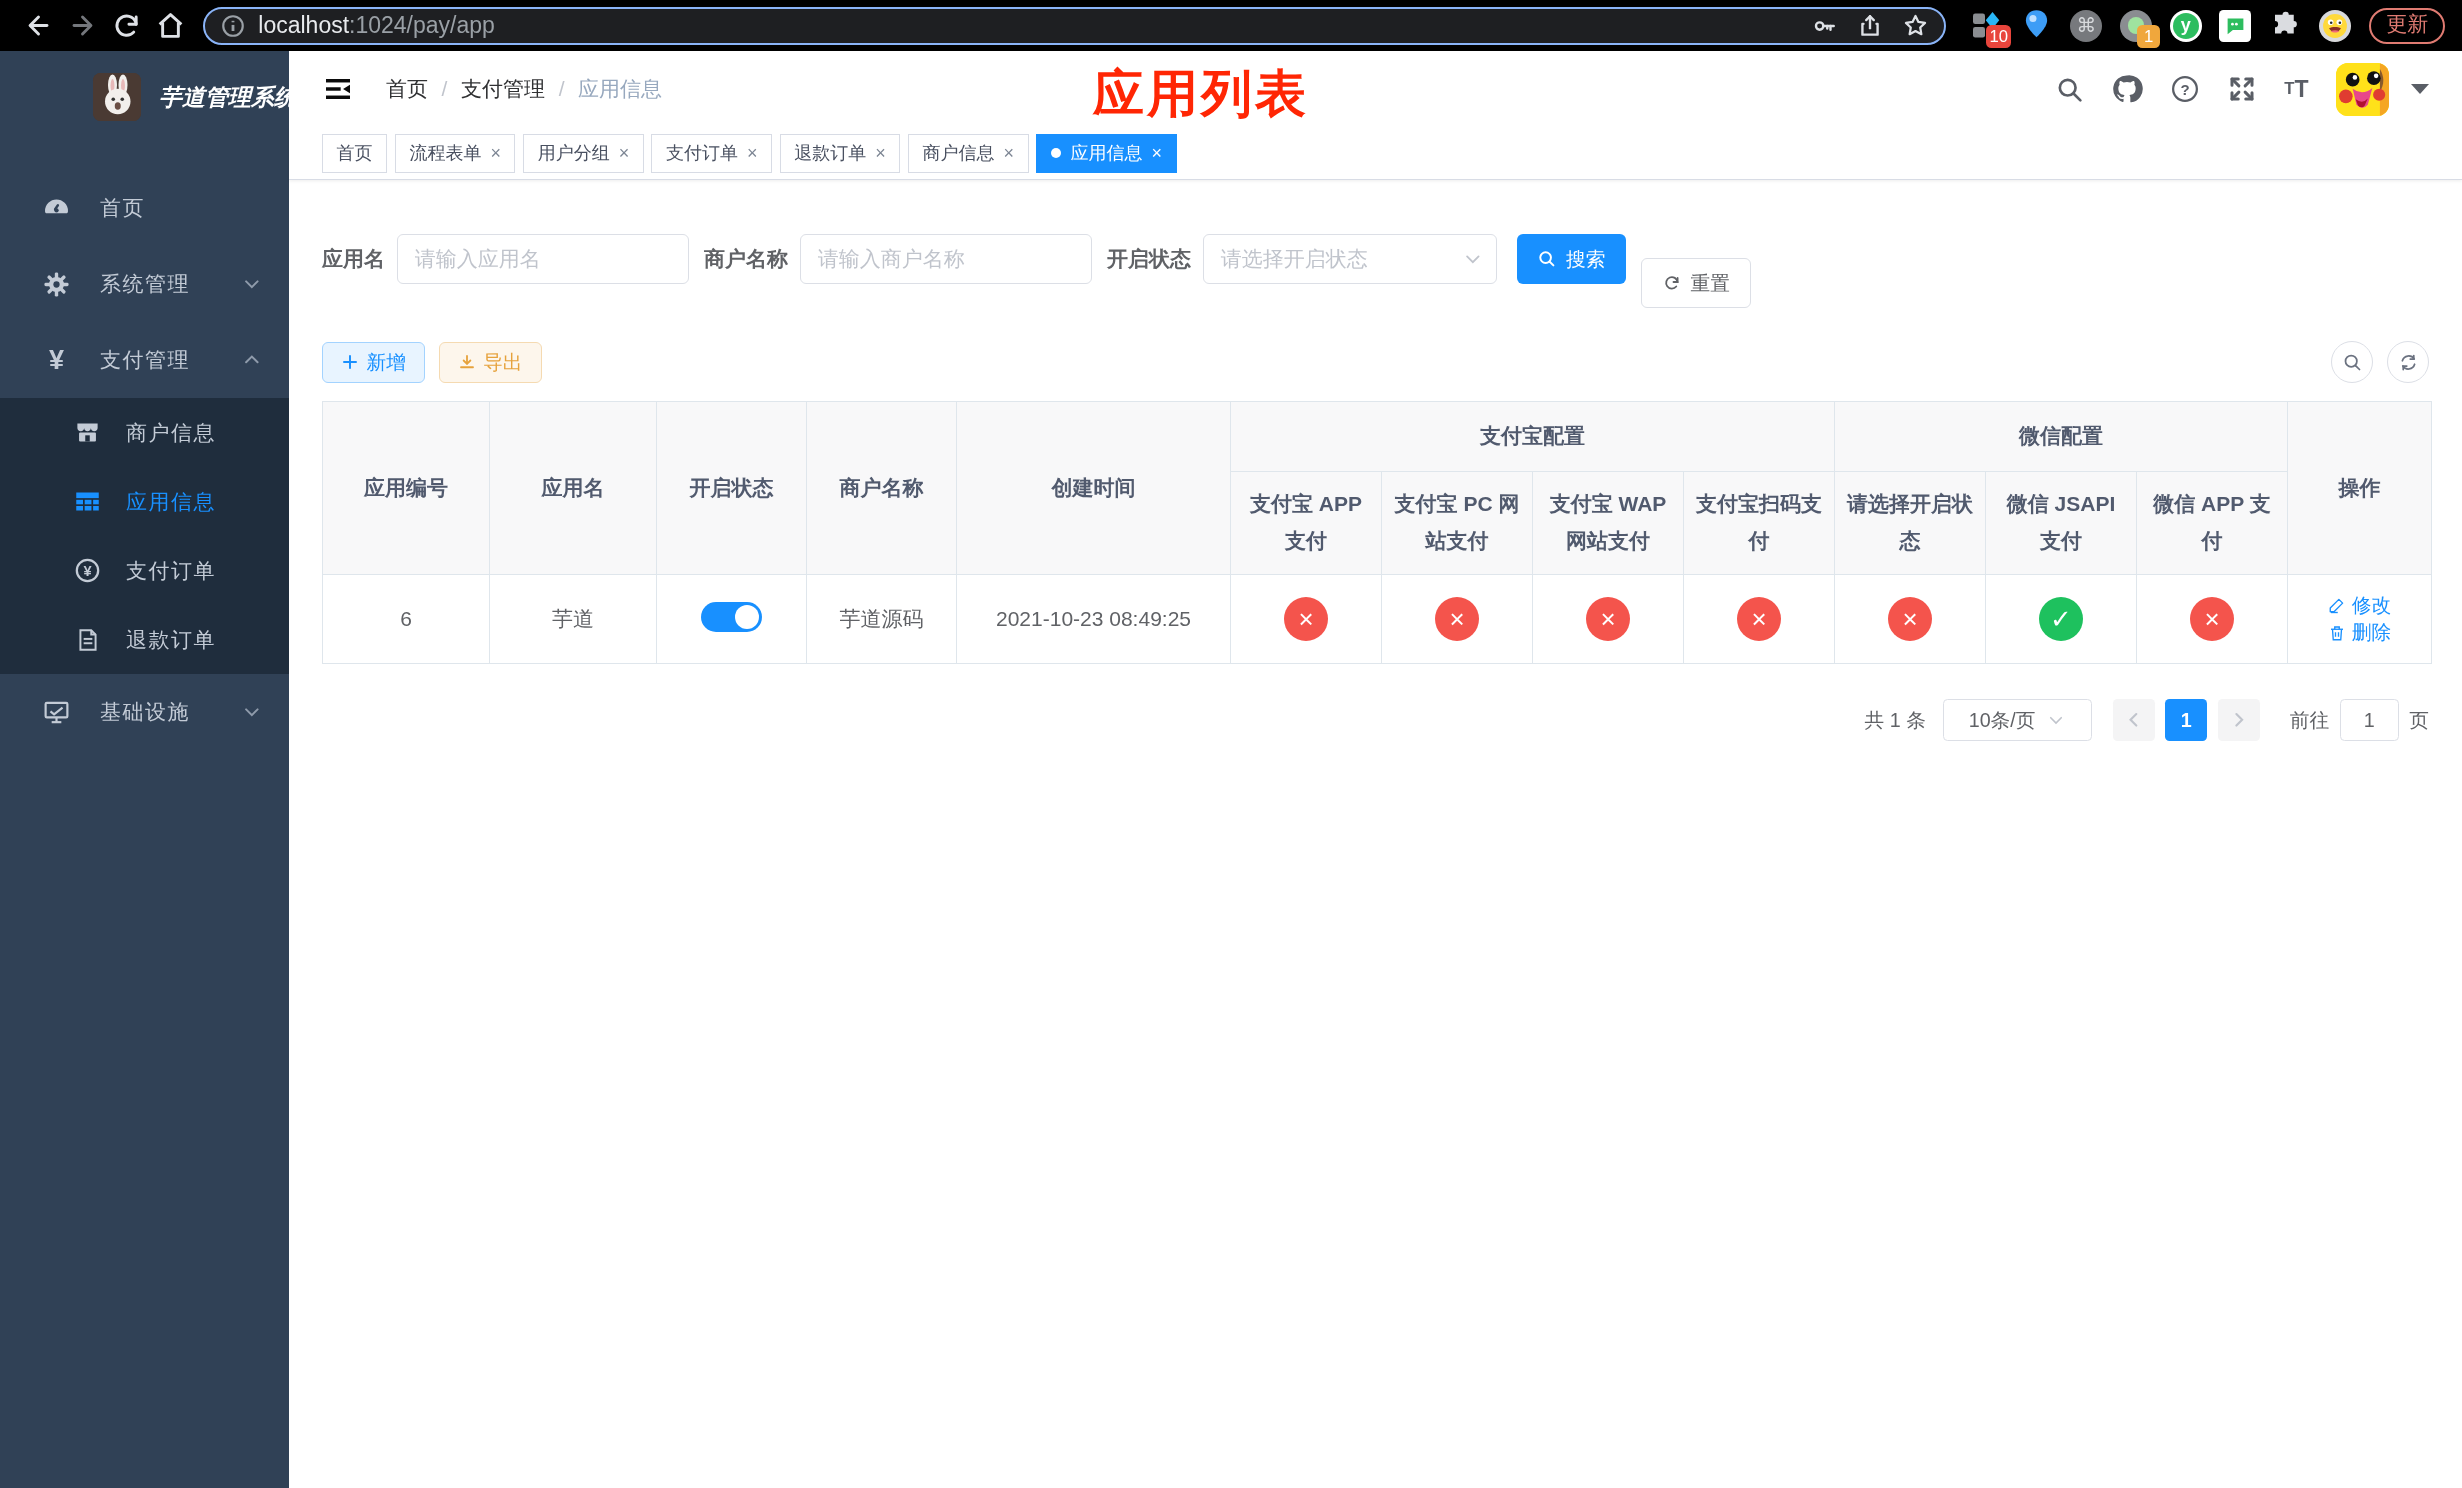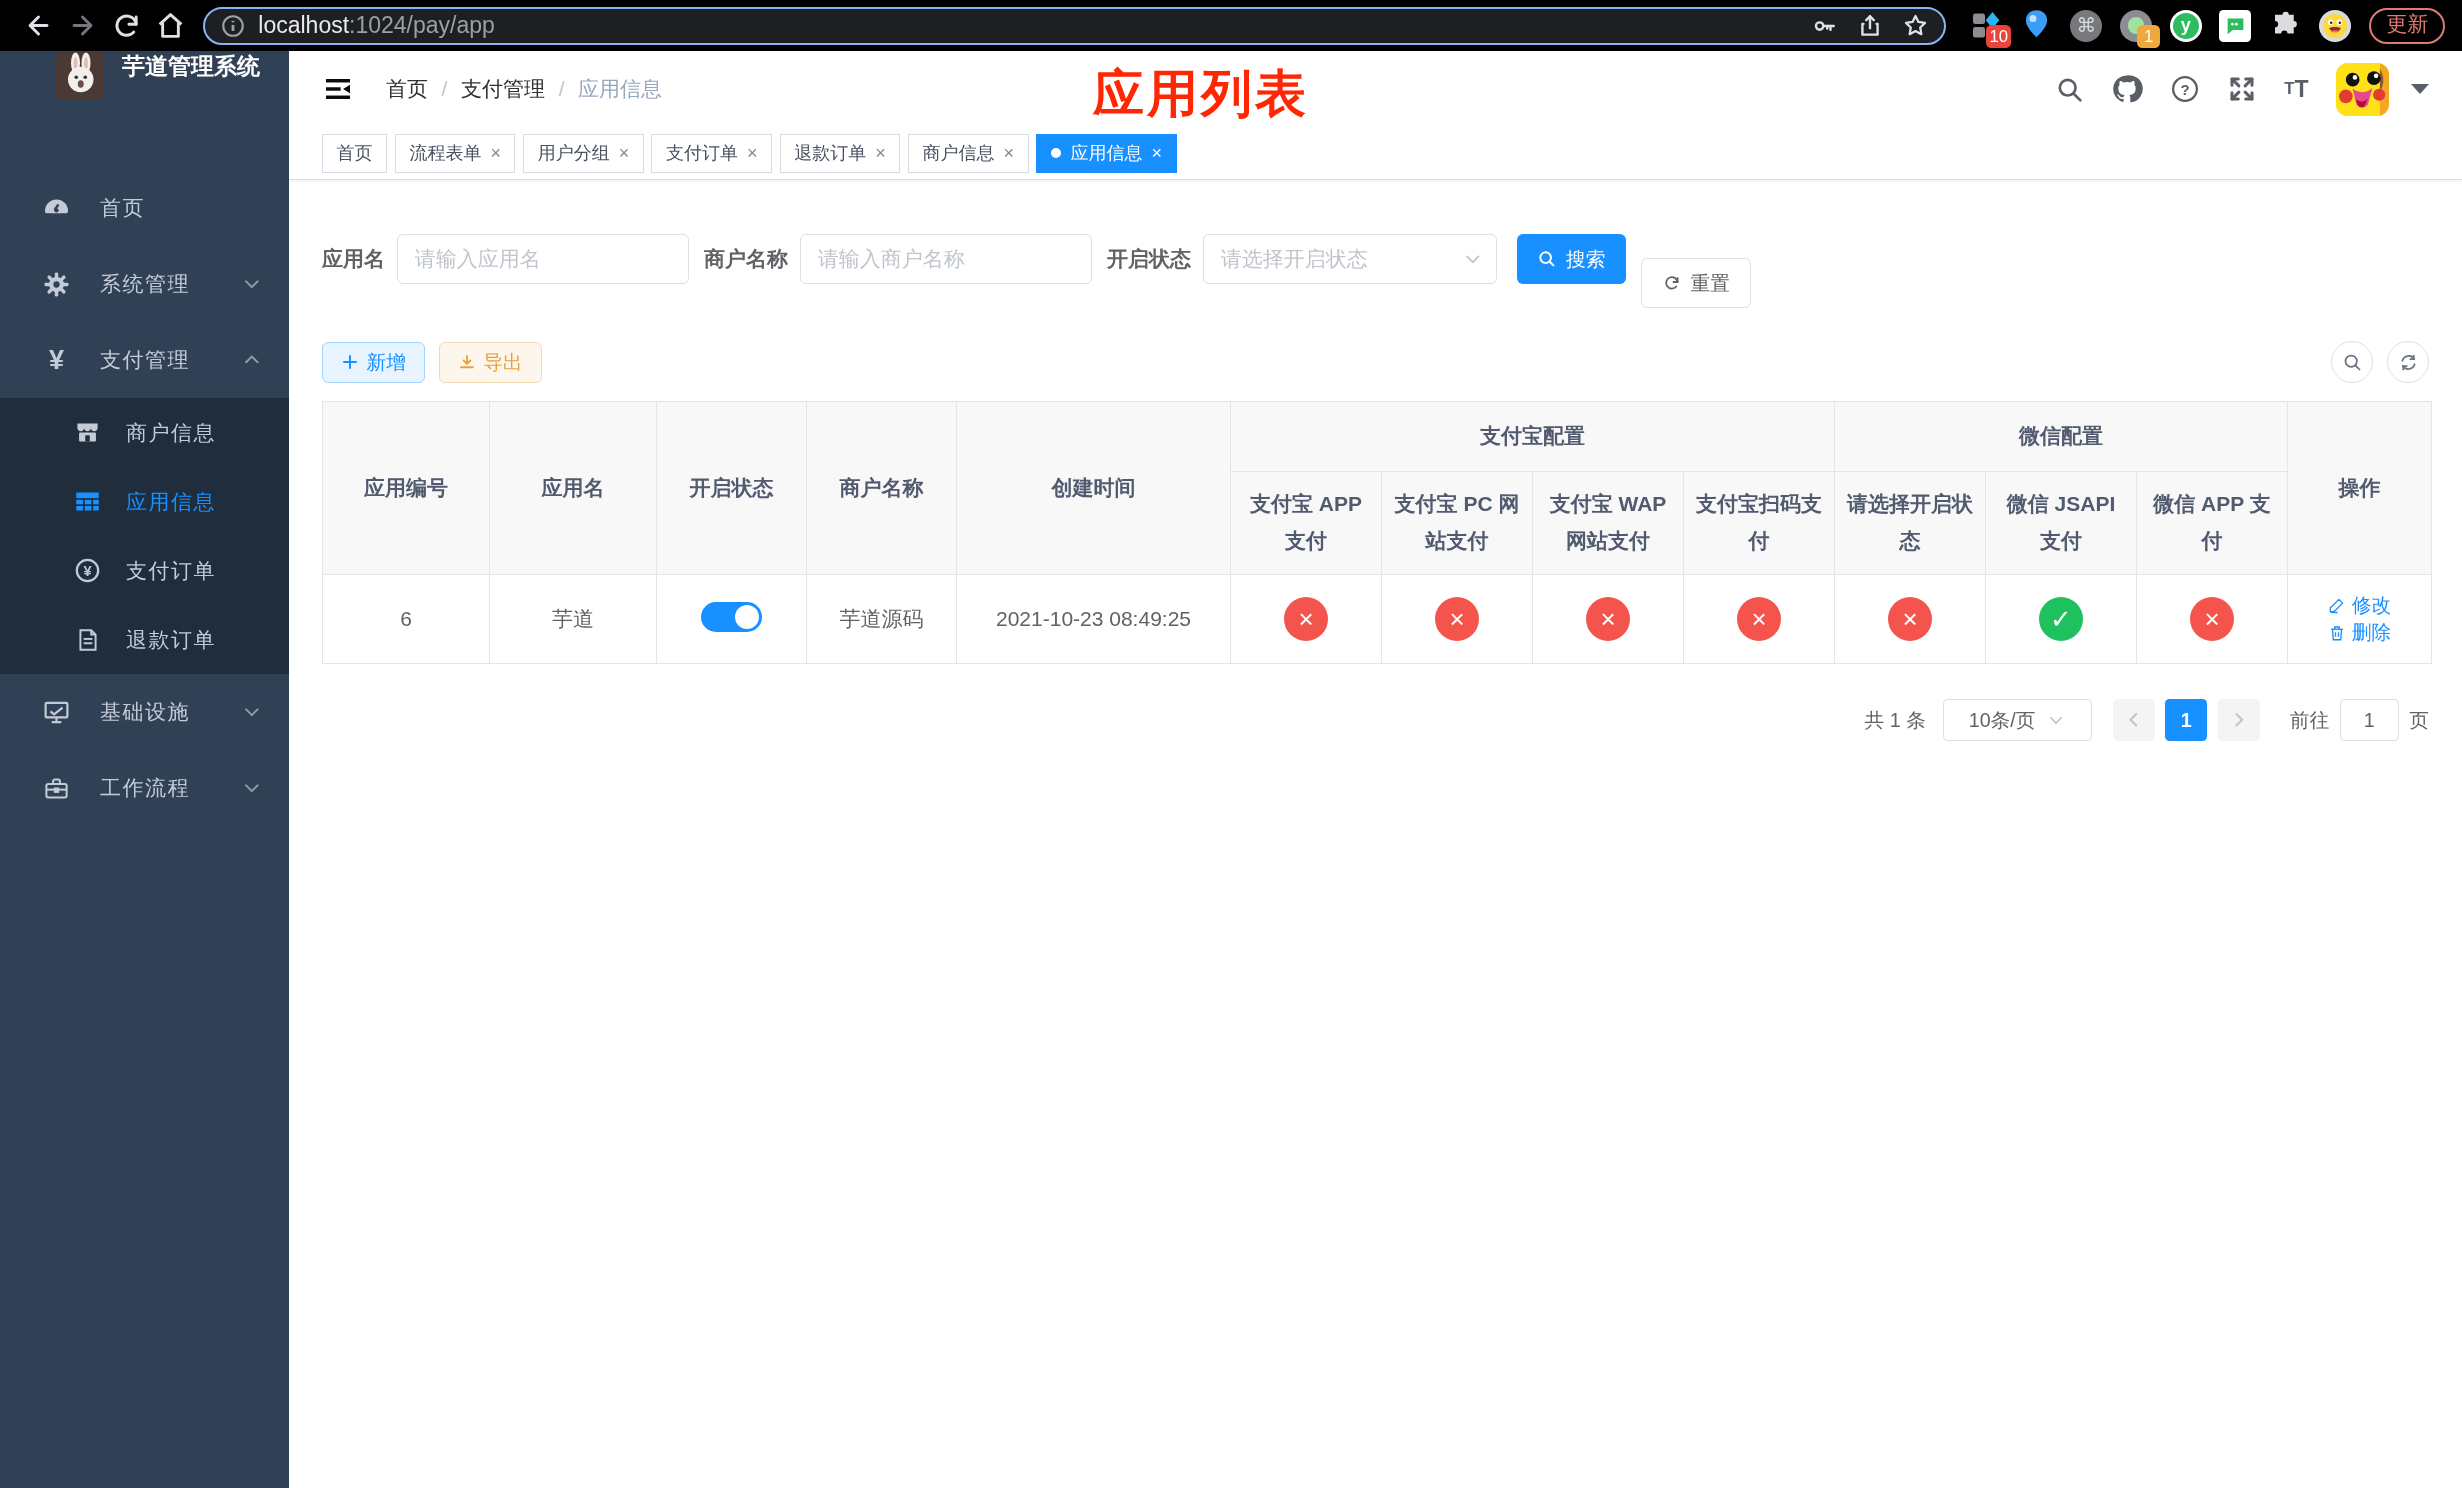--- a/index.html
+++ b/index.html
@@ -20,21 +20,21 @@
     color:#fff; font-size:16.7px; display:flex; align-items:center; justify-content:center; padding:0 3px; }
   .ext-circle { width:32px; height:32px; border-radius:50%; display:flex; align-items:center; justify-content:center; }
   .update-pill { height:36px; border:2.3px solid #e07b72; border-radius:19.7px; color:#e07b72; font-size:21px;
     display:flex; align-items:center; gap:16.7px; padding:0 15px; margin-left:4.5px; cursor:pointer;flex-direction:column; }
   .vdots { display:flex; flex-direction:column; gap:4.5px; }
   .vdots i { width:4.5px; height:4.5px; border-radius:50%; background:#e07b72; }
 
   
   .app { display:flex; height:1437px; }
   .sidebar { width:289px; background:#304156; flex:none; color:#c3cbd6; }
-  .logo-row { height:92px; display:flex; align-items:flex-start; padding-left:56px; }
+  .logo-row { height:92px; display:flex; align-items:center; padding-left:93px;font-style:italic; }
   .logo-img { width:48px; height:48px; border-radius:7.6px; background:#4a3a33; overflow:hidden; flex:none; }
   .logo-title { color:#fff; font-size:23px; font-weight:700; margin-left:18px; white-space:nowrap; }
   .menu { margin-top:27px; }
   .menu-item { height:76px; display:flex; align-items:center; padding:0 27px 0 39px; font-size:21px; cursor:pointer; }
   .menu-item .mi-icon { width:35px; display:flex; justify-content:center; flex:none; }
   .menu-item .mi-label { margin-left:26px; flex:1; letter-spacing:1.5px; }
   .submenu { background:#1f2d3d; }
   .submenu .menu-item { height:69px; padding-left:70px; }
   .submenu .menu-item .mi-label { margin-left:21px; }
   .menu-item.active { color:#1890ff; }
@@ -359,34 +359,20 @@
               <path d="M8 20h8"></path>
             </svg>
         </span>
         <span class="mi-label">基础设施</span>
         <svg width="19.7" height="19.7" viewBox="0 0 24 24" fill="none" stroke="#8f9bab" stroke-width="2.4" stroke-linecap="round">
             <path d="M5 9l7 7 7-7"></path>
           </svg>
       </div>
 
 
-      <div class="menu-item">
-        <span class="mi-icon">
-          <svg width="27" height="27" viewBox="0 0 24 24" fill="none" stroke="#c3cbd6" stroke-width="1.8">
-              <rect x="3" y="8" width="18" height="12" rx="1.5"></rect>
-              <path d="M9 8V5.5A1.5 1.5 0 0 1 10.5 4h3A1.5 1.5 0 0 1 15 5.5V8"></path>
-              <path d="M3 13h18"></path>
-              <rect x="10.5" y="12" width="3" height="3" fill="#c3cbd6"></rect>
-            </svg>
-        </span>
-        <span class="mi-label">工作流程</span>
-        <svg width="19.7" height="19.7" viewBox="0 0 24 24" fill="none" stroke="#8f9bab" stroke-width="2.4" stroke-linecap="round">
-            <path d="M5 9l7 7 7-7"></path>
-          </svg>
-      </div>
     </nav>
   </aside>
 
   <div class="main">
 
     <div class="navbar">
       <svg width="32" height="32" viewBox="0 0 24 24" fill="#0b0b0b">
           <rect x="3" y="4.5" width="18" height="2.6"></rect>
           <rect x="3" y="10.7" width="11" height="2.6"></rect>
           <polygon points="21,8.8 21,15.2 15.8,12"></polygon>

